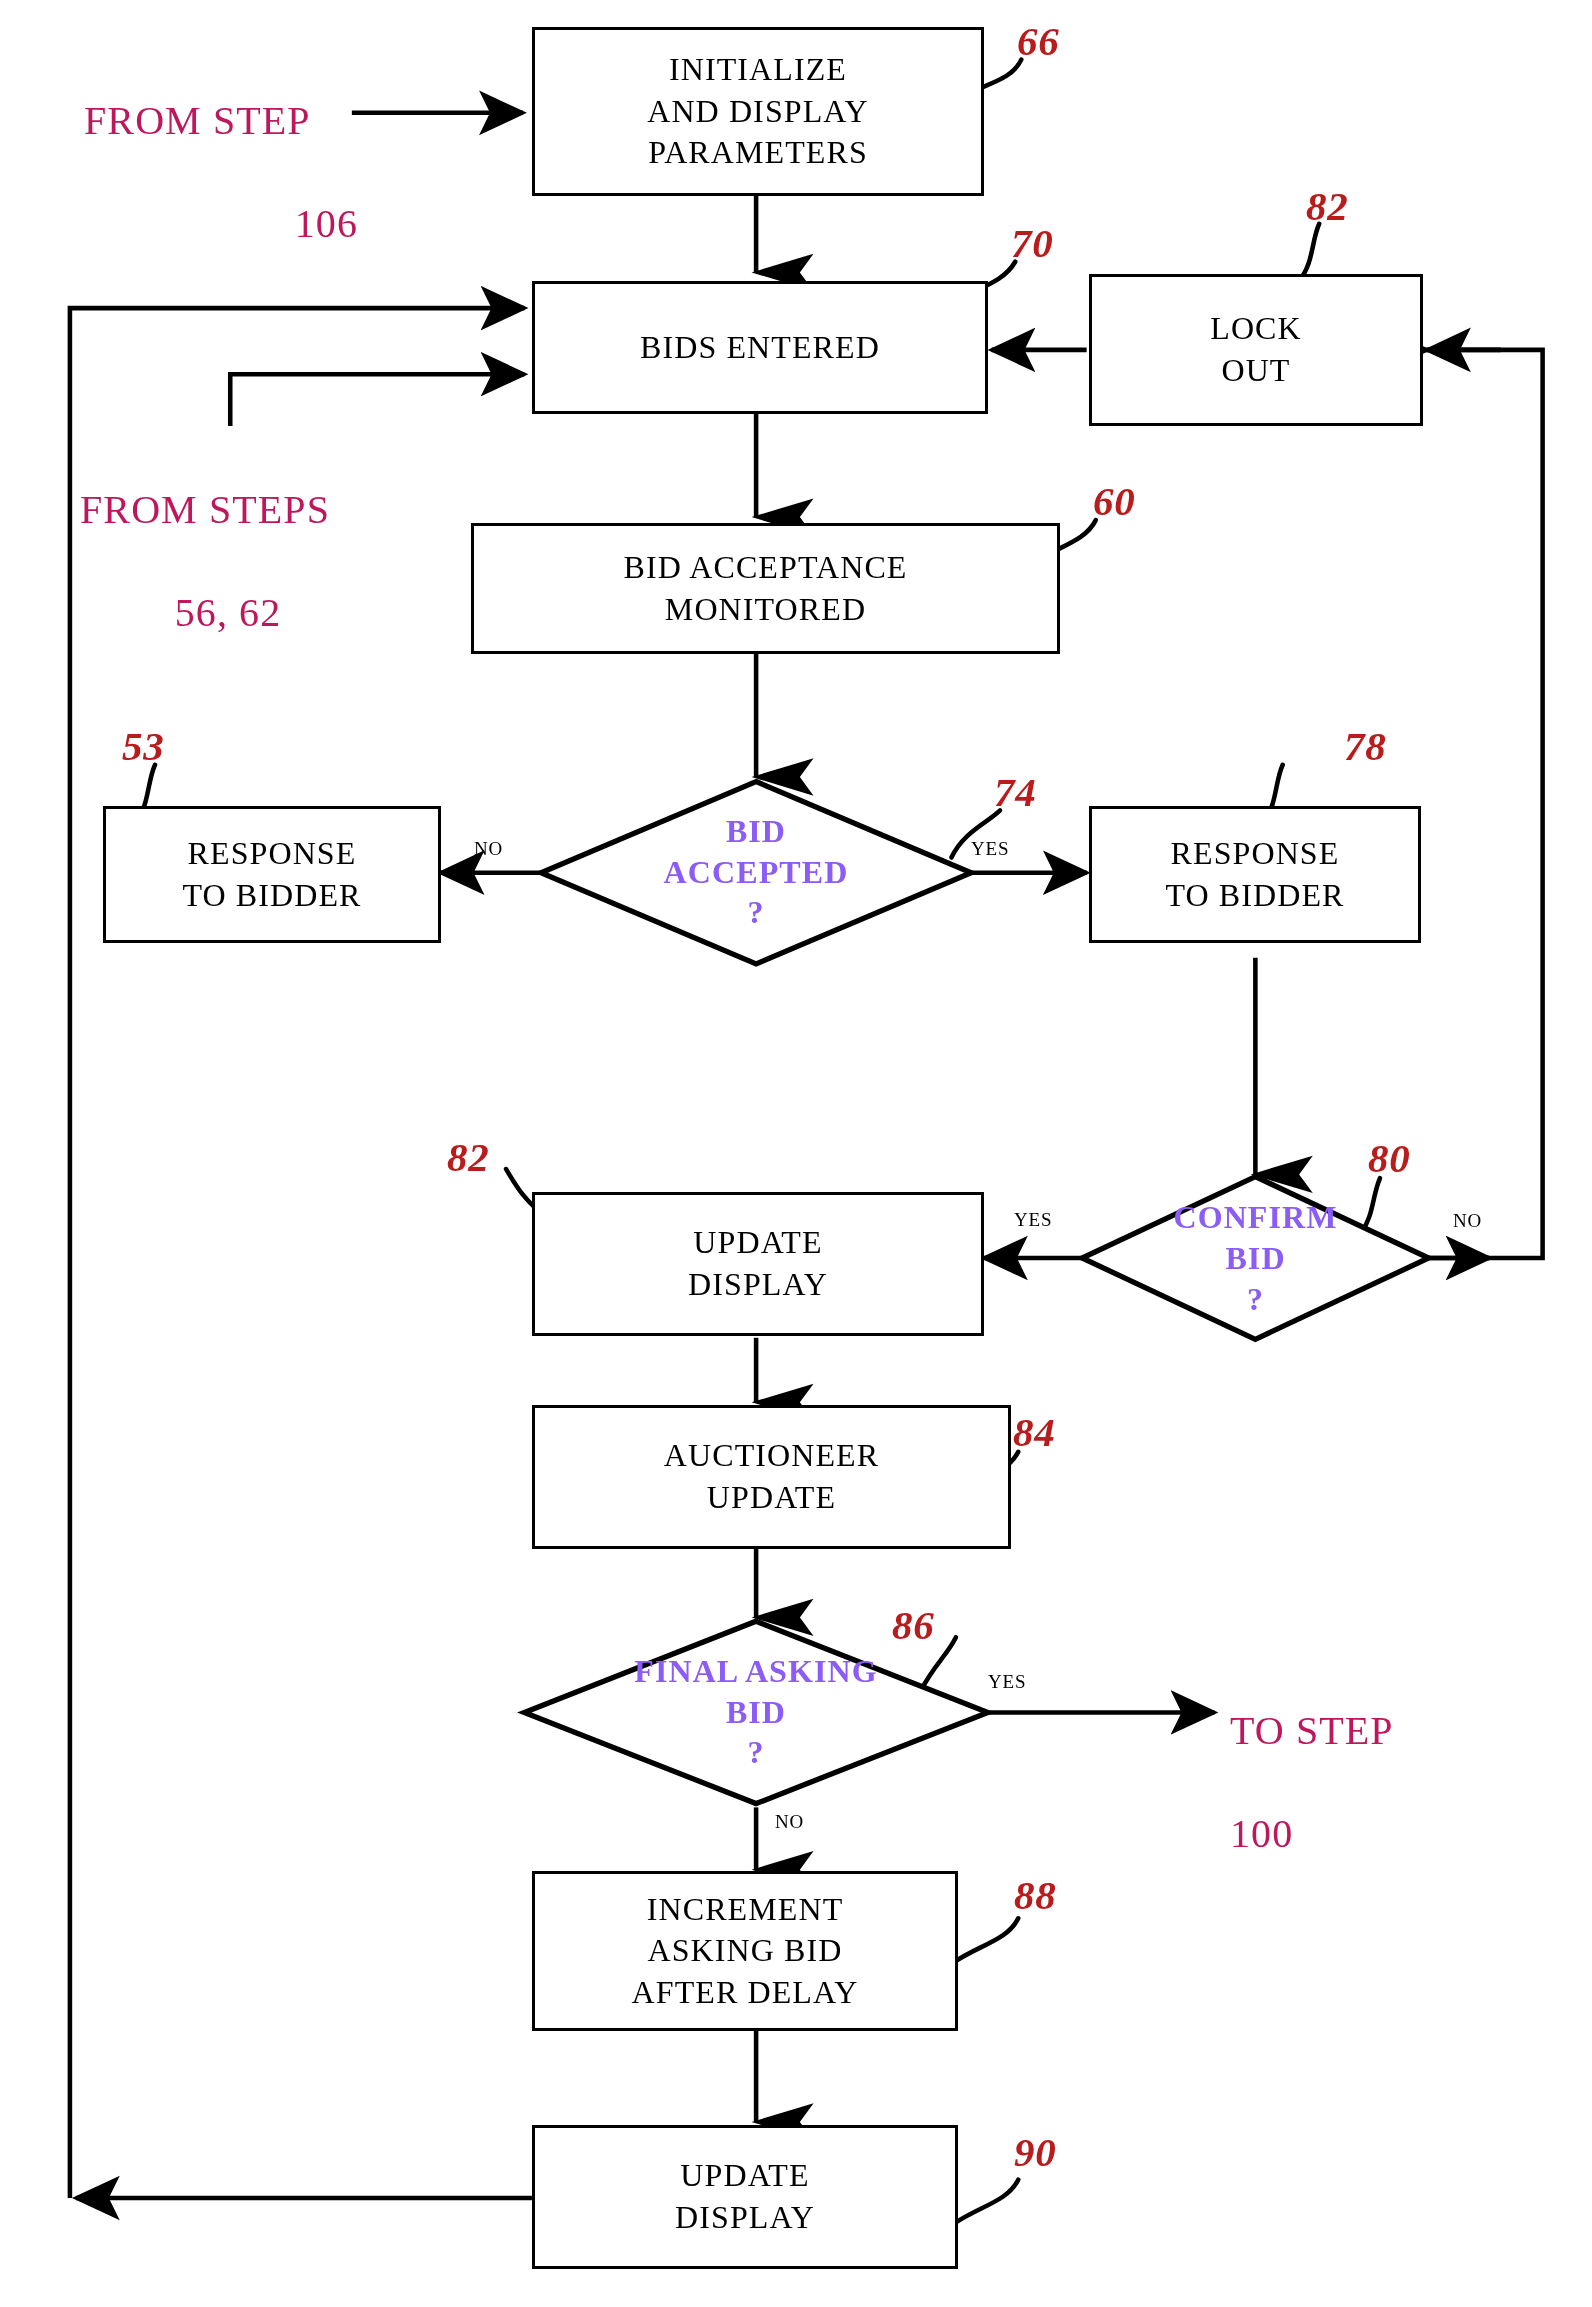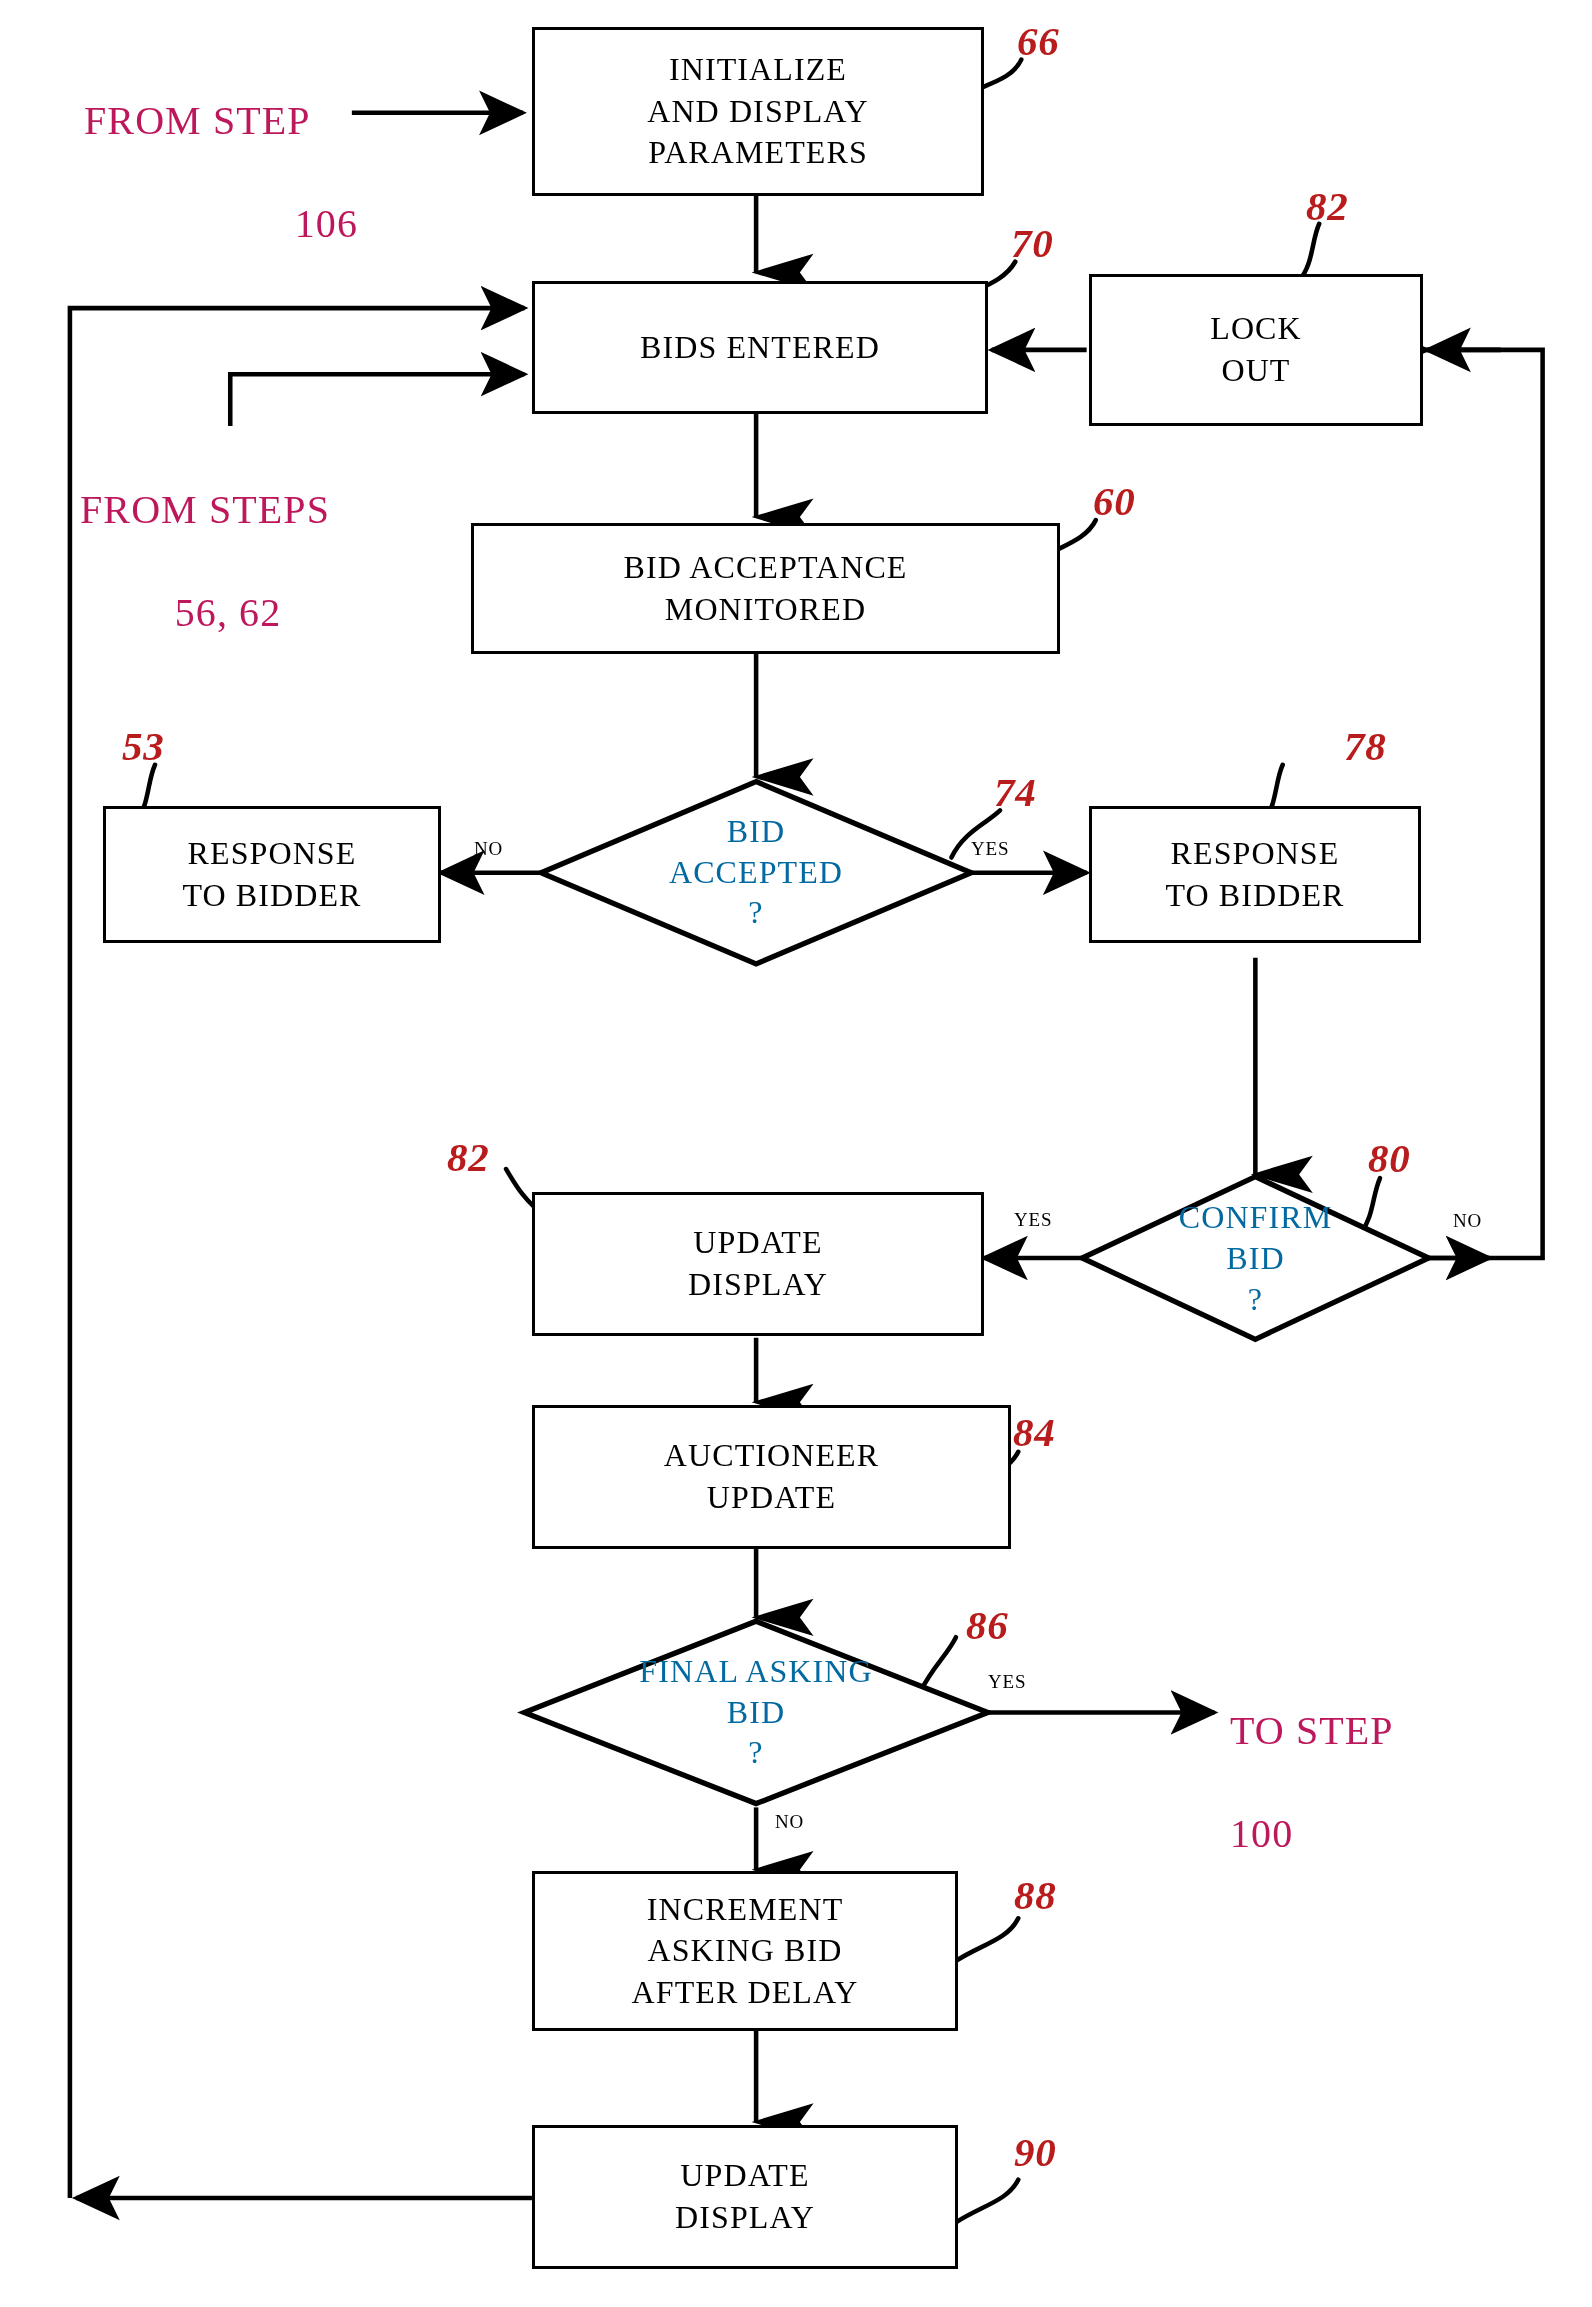--- a/index.html
+++ b/index.html
@@ -57,22 +57,23 @@
     height: 100%;
     display: flex;
     align-items: center;
     justify-content: center;
     font-family: "Liberation Serif", "DejaVu Serif", serif;
     font-size: 32px;
     line-height: 1.28;
     letter-spacing: 1.1px;
     text-align: center;
     white-space: pre-line;
-    color: #0369a1;
+    color: #8b5cf6;
     pointer-events: none;
+    font-weight: bold;
   }
   
   .free-text {
     position: absolute;
     font-family: Liberation Serif, serif;
     font-size: 40px;
     line-height: 1.28;
     letter-spacing: 1.1px;
     white-space: pre-line;
     color: #be185d;
@@ -290,20 +291,20 @@
   <div class="ref-num" style="left:122px; top:722px;">53</div>
 
   <div class="ref-num" style="left:1344px; top:722px;">78</div>
 
   <div class="ref-num" style="left:1368px; top:1134px;">80</div>
 
   <div class="ref-num" style="left:447px; top:1133px;">82</div>
 
   <div class="ref-num" style="left:1013px; top:1408px;">84</div>
 
-  <div class="ref-num" style="left:966px; top:1601px;">86</div>
+  <div class="ref-num" style="left:892px; top:1601px;">86</div>
 
   <div class="ref-num" style="left:1014px; top:1871px;">88</div>
 
   <div class="ref-num" style="left:1014px; top:2128px;">90</div>
 
 </div>
 
 
 </body></html>

